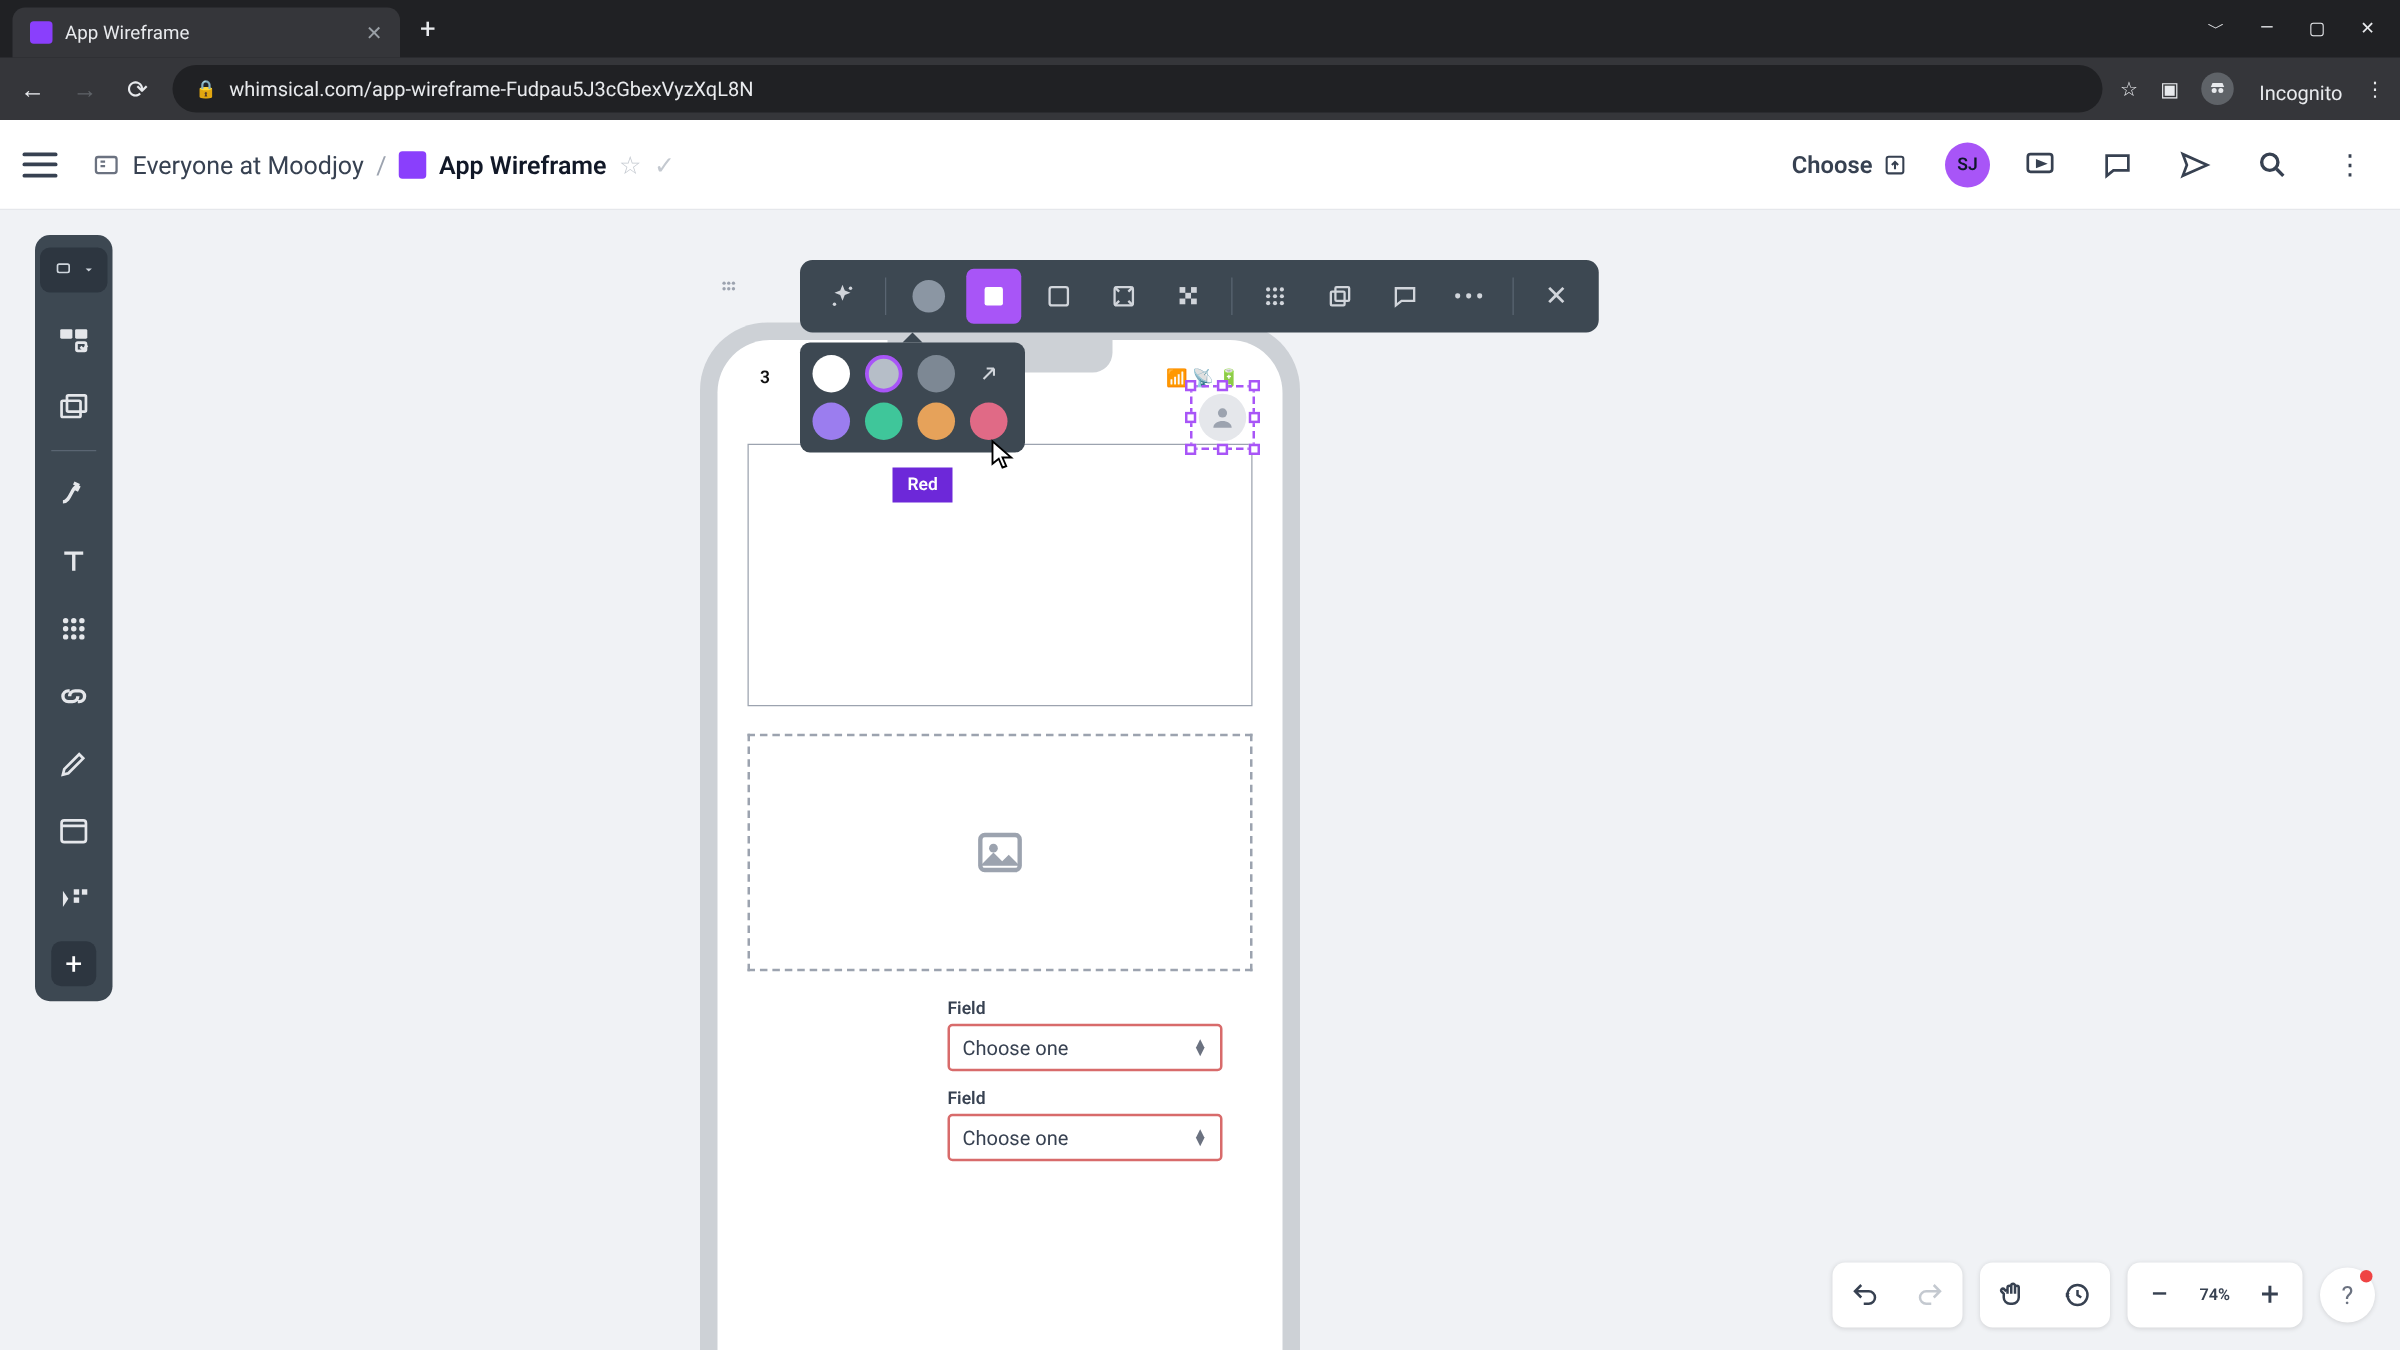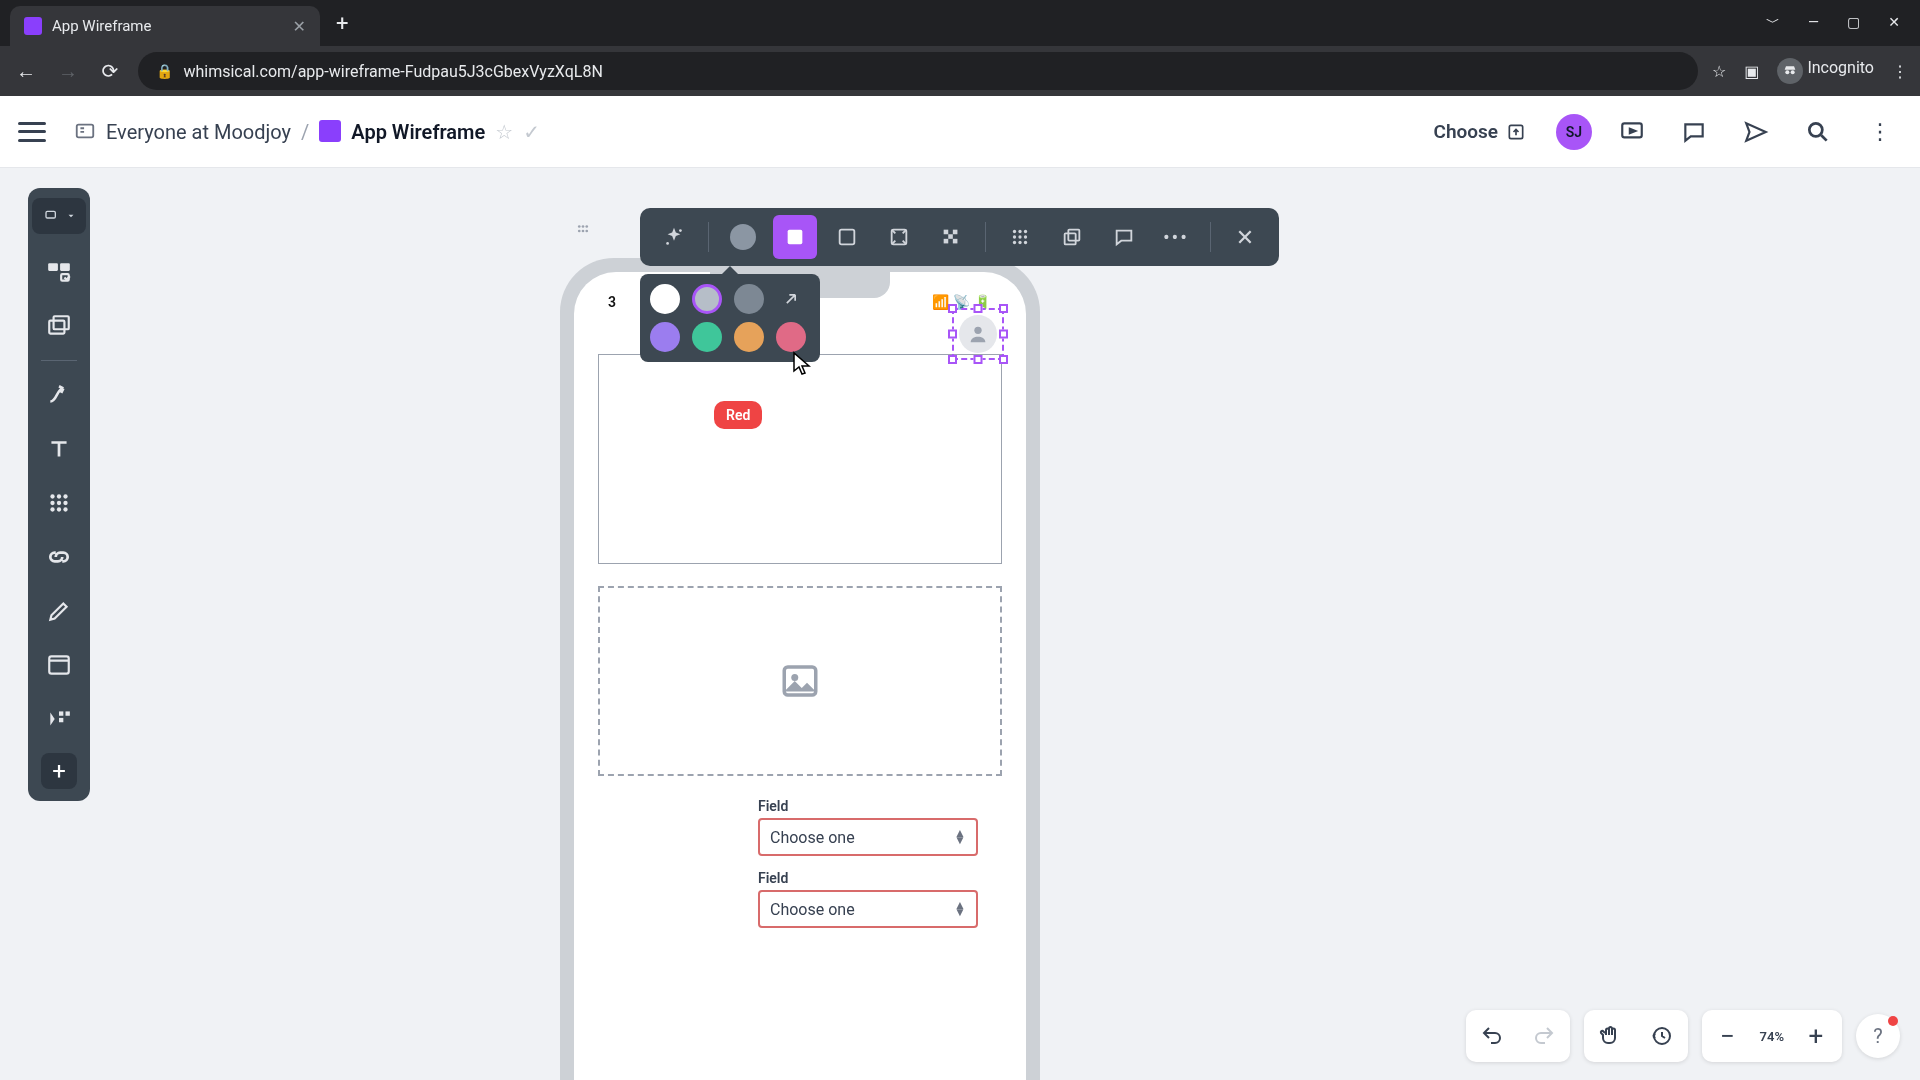--- a/index.html
+++ b/index.html
@@ -16,28 +16,28 @@
 .window-controls { margin-left: auto; display: flex; gap: 28px; padding-right: 20px; color: #e8eaed; }
 .window-controls span { cursor: pointer; font-size: 14px; }
 
 .addr-bar { display: flex; align-items: center; background: #35363a; height: 50px; padding: 0 12px; gap: 14px; }
 .nav-btn { color: #e8eaed; font-size: 20px; cursor: pointer; display: flex; align-items: center; justify-content: center; width: 28px; }
 .nav-btn.disabled { color: #5f6368; }
 .url-field { flex: 1; background: #202124; border-radius: 24px; height: 38px; display: flex; align-items: center; padding: 0 18px; gap: 10px; }
 .https-icon { color: #9aa0a6; font-size: 14px; }
 .url-text { color: #e8eaed; font-size: 16px; }
 .addr-right { display: flex; align-items: center; gap: 18px; color: #e8eaed; }
-.incognito-badge { display: flex; align-items: flex-start; gap: 4px; }
+.incognito-badge { display: flex; align-items: flex-end; gap: 20px; }
 .incognito-icon { width: 26px; height: 26px; background: #5f6368; border-radius: 50%; display:flex; align-items:center; justify-content:center; }
 
 
 .app-header { display: flex; align-items: center; height: 72px; border-bottom: 1px solid #e5e7eb; padding: 0 18px; background: #fff; }
 .hamburger { width: 28px; height: 20px; display: flex; flex-direction: column; justify-content: space-between; cursor: pointer; margin-right: 28px; }
 .hamburger div { height: 3px; background: #374151; border-radius: 2px; }
-.breadcrumb { display: flex; gap: 10px; font-size: 20px; color: #374151; }
+.breadcrumb { display: flex; align-items: center; gap: 10px; font-size: 20px; color: #374151; }
 .bc-icon { width: 22px; height: 22px; display:flex; align-items:center; justify-content:center; }
 .bc-sep { color: #9ca3af; }
 .bc-doc-icon { width: 22px; height: 22px; background: #8a3ffc; border-radius: 3px; }
 .bc-title { font-weight: 600; color: #111827; }
 .header-right { margin-left: auto; display: flex; align-items: center; gap: 18px; }
 .share-btn { display: flex; align-items: center; gap: 8px; font-size: 19px; font-weight: 600; color: #374151; cursor: pointer; padding: 8px 12px; }
 .avatar { width: 36px; height: 36px; border-radius: 50%; background: #a855f7; color: #0f172a; display: flex; align-items: center; justify-content: center; font-weight: 600; font-size: 14px; }
 .hdr-icon { width: 44px; height: 44px; display:flex; align-items:center; justify-content:center; color:#374151; cursor:pointer; border-radius: 8px; }
 .hdr-icon svg { width: 26px; height: 26px; }
 
@@ -86,21 +86,21 @@
 .drag-handle svg { width:18px; height:18px; }
 
 
 .color-popover { position: absolute; left: 640px; top: 106px; background: #3d4852; border-radius: 8px; padding: 10px; display: grid; grid-template-columns: repeat(4, 34px); gap: 8px; z-index: 5; }
 .color-popover::before { content:''; position:absolute; top:-8px; left:82px; border:8px solid transparent; border-bottom-color:#3d4852; border-top:none; }
 .swatch { width: 30px; height: 30px; border-radius: 50%; cursor: pointer; box-sizing: border-box; }
 .swatch.selected { border: 3px solid #a855f7; }
 .expand-btn { width:30px; height:30px; display:flex; align-items:center; justify-content:center; color:#d1d5db; cursor:pointer; }
 
 
-.tooltip { position: absolute; left: 714px; top: 233px; background: #ef4444; color:#fff; font-size: 14px; font-weight:600; padding: 6px 12px; border-radius: 10px; z-index:6; }
+.tooltip { position: absolute; left: 714px; top: 206px; background: #6d28d9; color:#fff; font-size: 14px; font-weight:600; padding: 6px 12px; border-radius: 0; z-index:6; }
 
 
 .cursor { position:absolute; left: 792px; top: 183px; z-index:10; }
 .cursor svg { width: 20px; height: 26px; }
 
 
 .br-controls { position: absolute; right: 20px; bottom: 18px; display: flex; align-items: center; gap: 14px; }
 .br-group { display: flex; align-items: center; background: #fff; border-radius: 10px; box-shadow: 0 1px 4px rgba(0,0,0,.12); height: 52px; }
 .br-btn { width: 52px; height: 52px; display:flex; align-items:center; justify-content:center; color:#374151; cursor:pointer; }
 .br-btn svg { width:24px; height:24px; }

